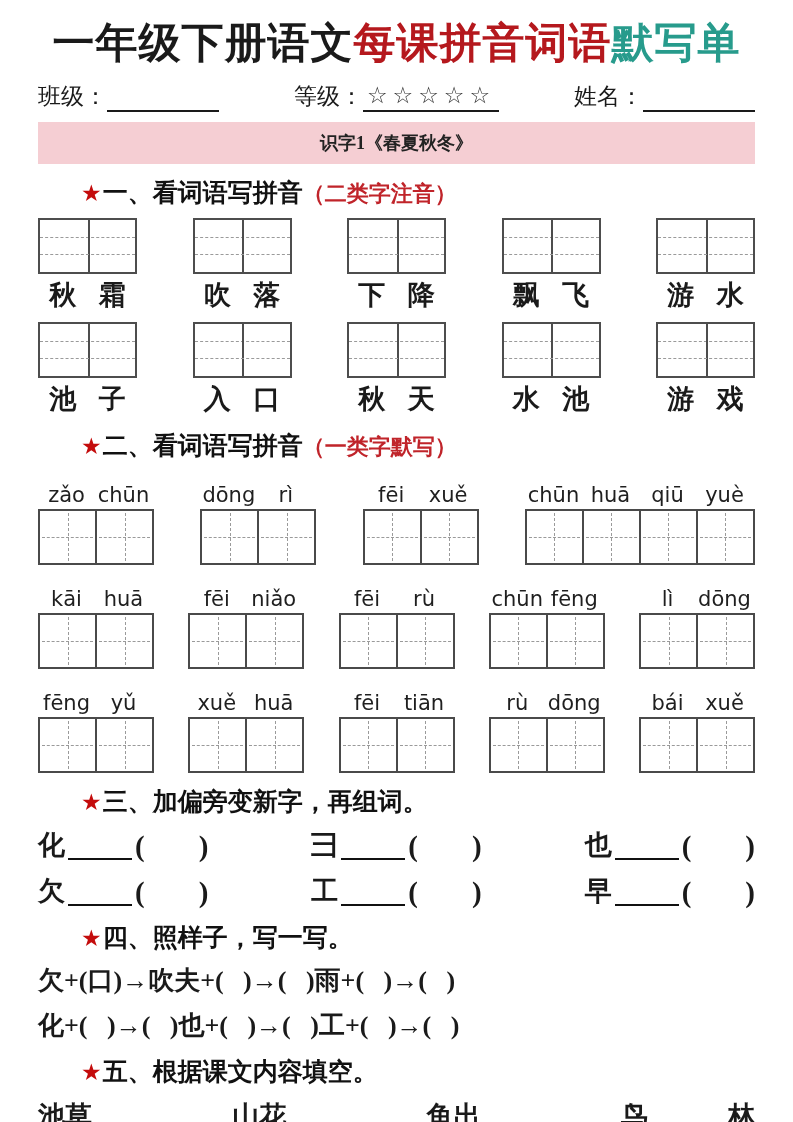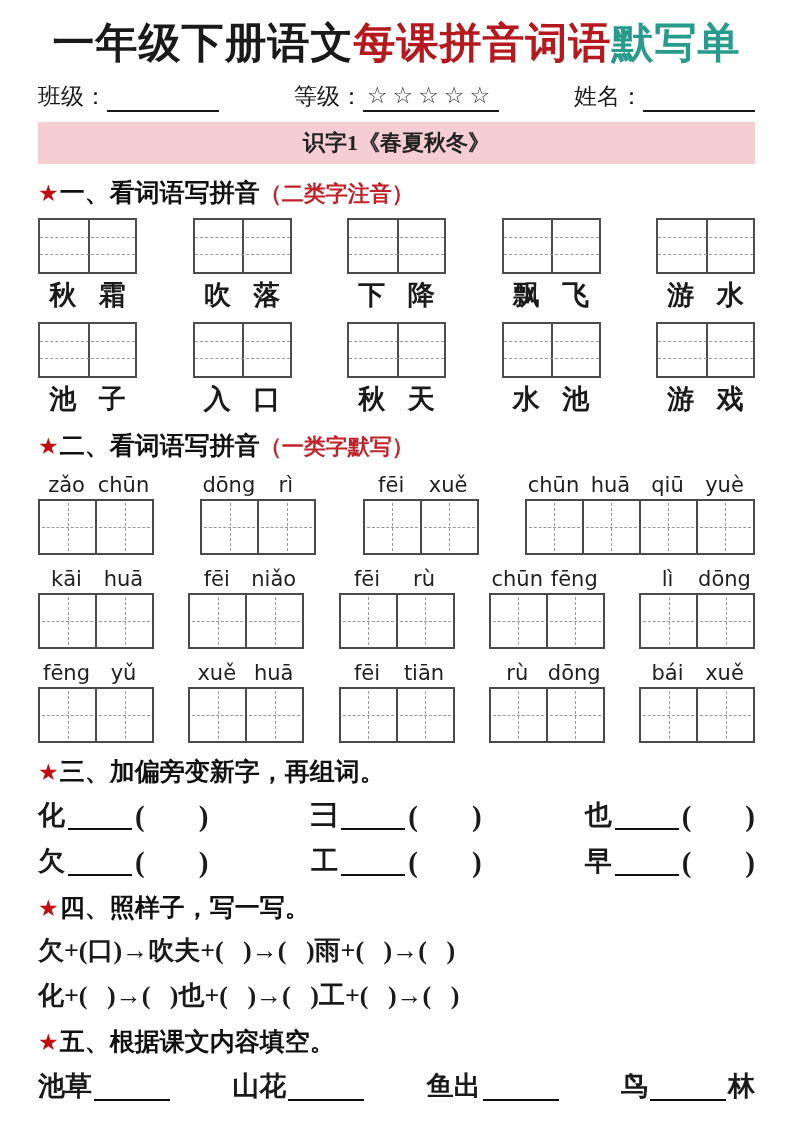--- a/index.html
+++ b/index.html
@@ -17,40 +17,40 @@
 
   
   .info{ margin-top:12px; display:flex; justify-content:space-between; align-items:flex-end; font-size:23px; }
   .info-group{display:flex; align-items:flex-end;}
   .blank{ display:inline-block; width:112px; border-bottom:2px solid #1a1a1a; height:24px; }
   .stars{ display:inline-block; border-bottom:2px solid #1a1a1a; font-family:"DejaVu Sans",sans-serif;
           font-size:23px; letter-spacing:5px; color:#333; padding:0 4px; line-height:30px;}
 
   
   .banner{ margin-top:10px; height:42px; line-height:42px; background:#f5ced3;
-           text-align:center; font-size:22px; font-weight:bold; color:#222; }
-
-  
-  .sec-h{ margin-top:13px; font-size:25px; font-weight:bold; color:#111; line-height:1.25; }
+           text-align:center; font-size:18px; font-weight:bold; color:#222; }
+
+  
+  .sec-h{ margin-top:13px; font-size:25px; font-weight:bold; color:#111; line-height:1.25;margin-left:43px; }
   .star{ color:#c40c0c; font-family:"DejaVu Sans",sans-serif; font-size:23px; margin-right:1px; }
   .note{ color:#c0242a; font-size:22px; }
 
   
   .boxrow{ display:flex; justify-content:space-between; margin-top:9px; }
   .unit{ width:99px; }
   .pbox{ height:52px; border:2px solid #4d4d4d; position:relative; background:#fff; }
   .pbox .vline{ position:absolute; left:50%; top:0; bottom:0; border-left:2px solid #4d4d4d; }
   .pbox::before,.pbox::after{ content:""; position:absolute; left:0; right:0; border-top:1px dashed #9a9a9a; }
   .pbox::before{ top:33%; }
   .pbox::after{ top:66%; }
   .wchars{ display:flex; margin-top:3px; }
   .wchars span{ flex:1; text-align:center; font-size:27px; font-weight:bold; }
 
   
-  .pgrow{ margin-top:12px; display:flex; justify-content:space-between; }
+  .pgrow{ margin-top:22px; display:flex; justify-content:space-between; }
   .pys{ display:flex; margin-bottom:2px; }
   .py{ width:57px; text-align:center; font-family:"DejaVu Sans",sans-serif; font-size:21px; color:#1f1f1f; }
   .grid{ display:flex; border:2px solid #4a4a4a; width:max-content; }
   .cell{ width:55px; height:52px; position:relative; border-right:2px solid #4a4a4a; background:#fff; }
   .cell:last-child{ border-right:none; }
   .cell::before{ content:""; position:absolute; left:2px; right:2px; top:50%; border-top:1px dashed #9a9a9a; }
   .cell::after{ content:""; position:absolute; top:2px; bottom:2px; left:50%; border-left:1px dashed #9a9a9a; }
 
   
   .exrow{ display:flex; justify-content:space-between; align-items:flex-end; margin-top:10px;

